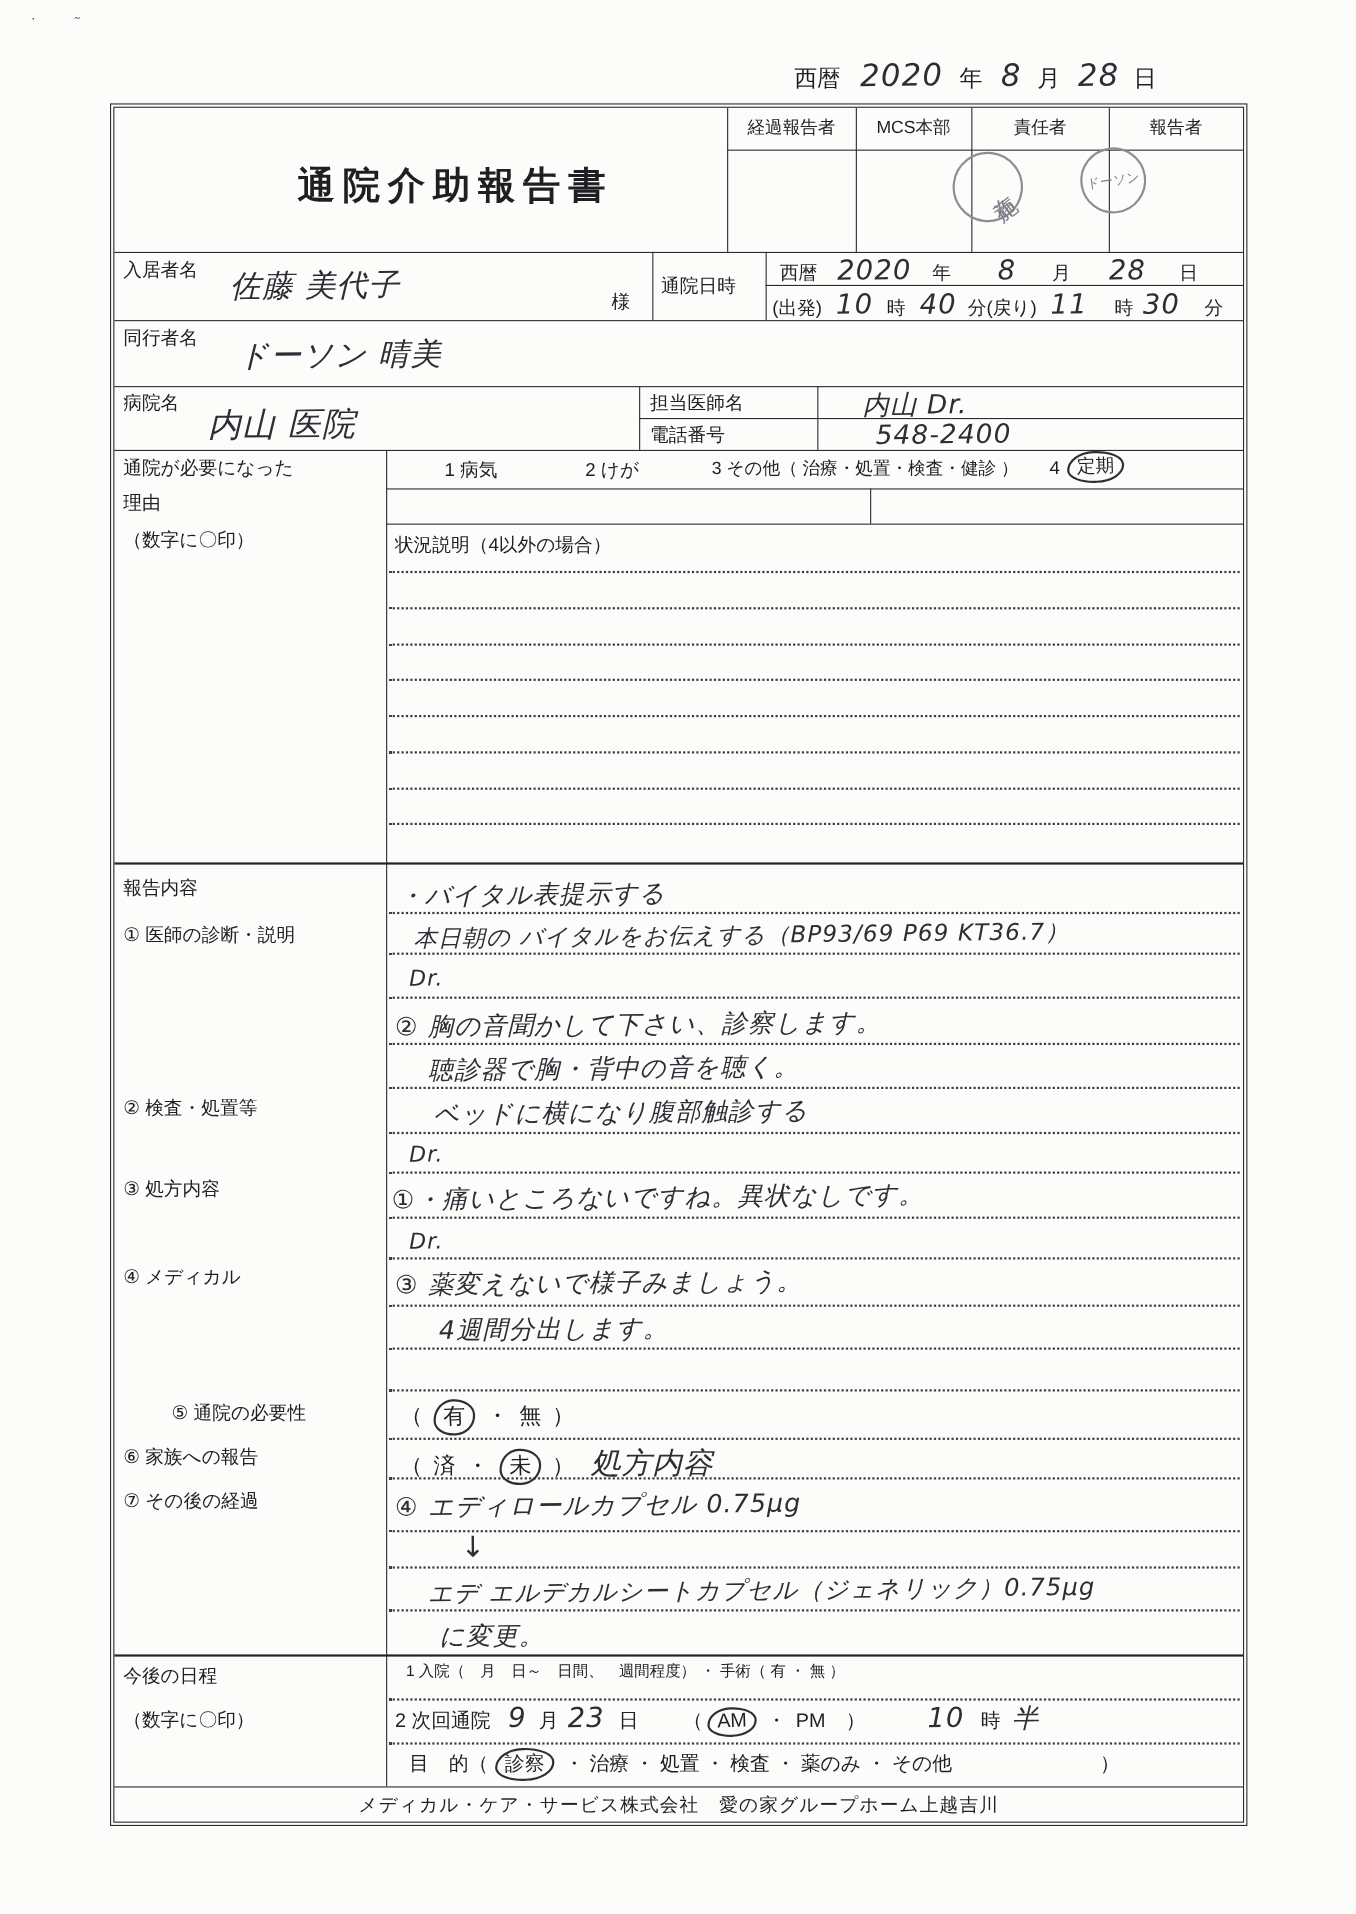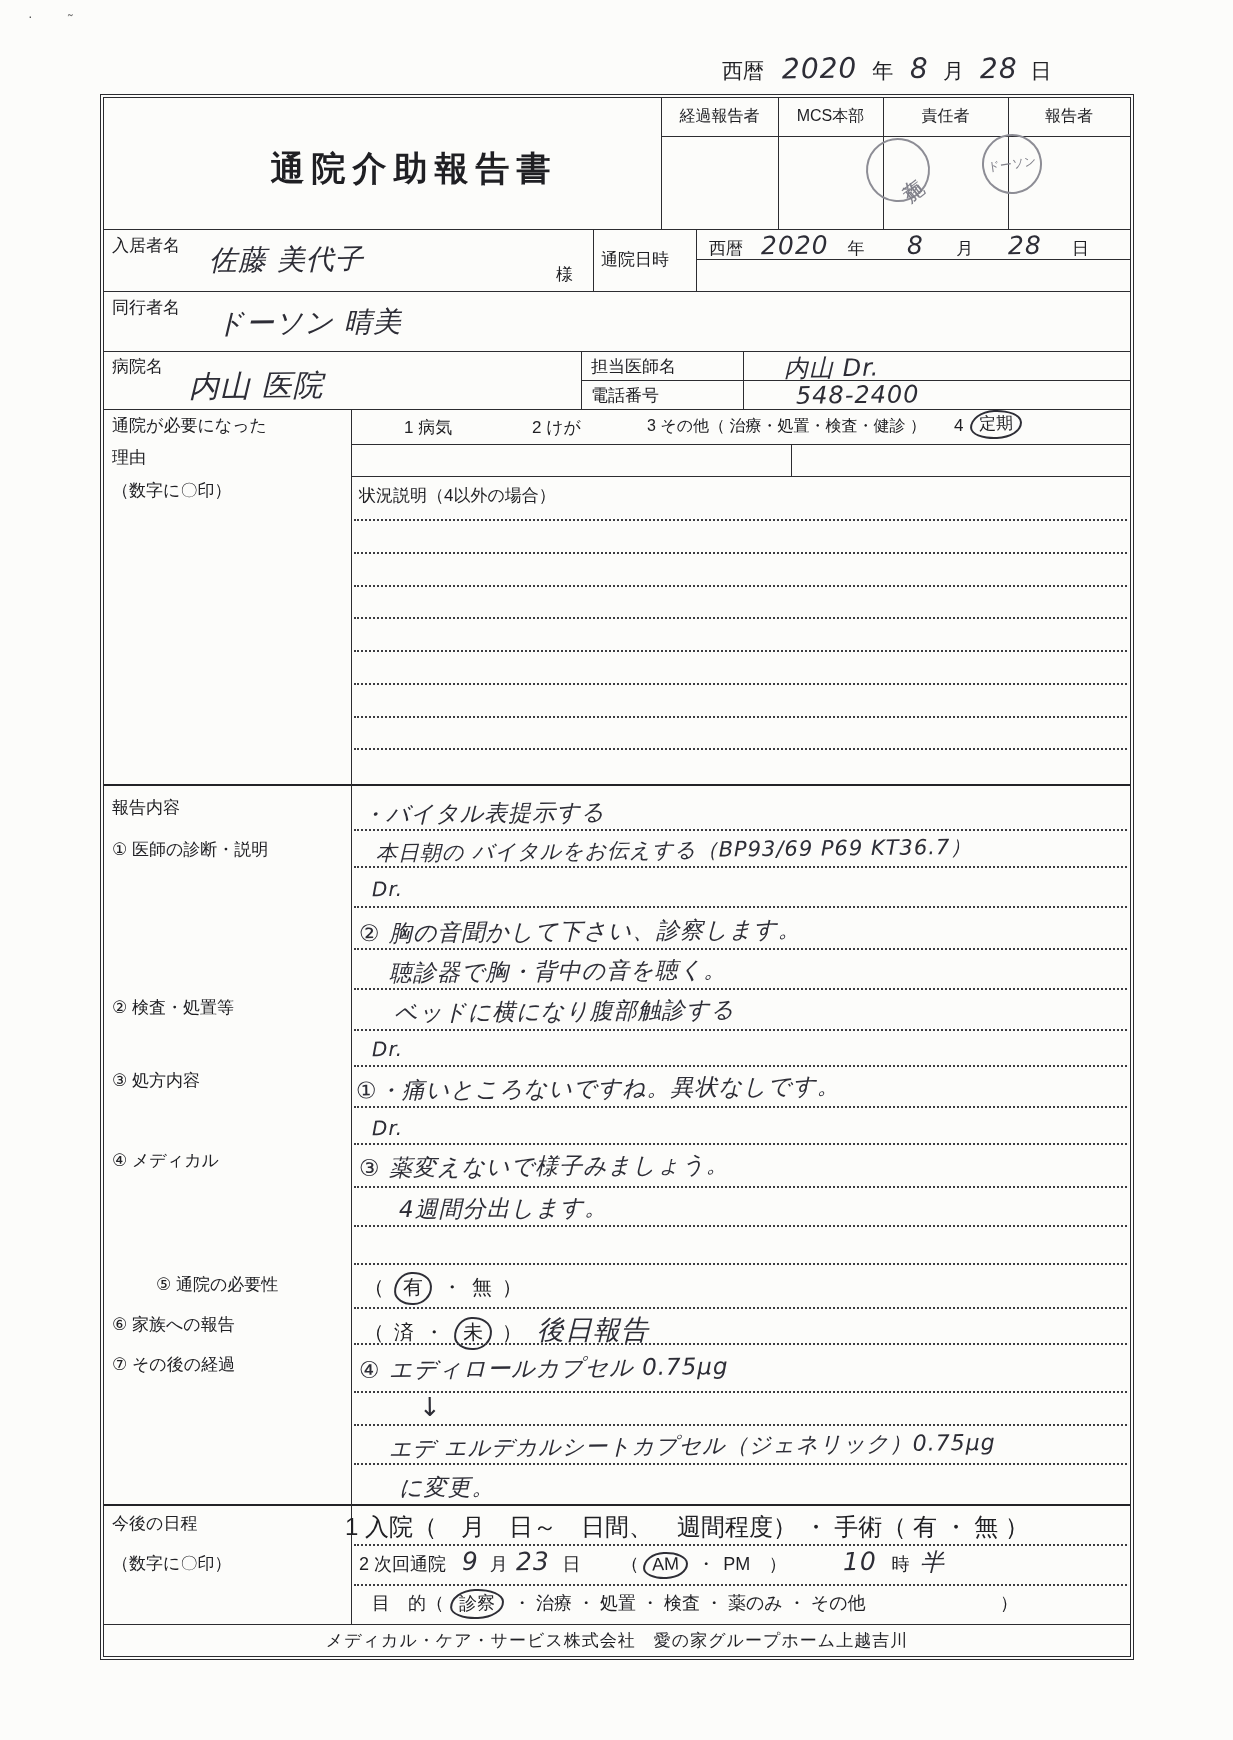--- a/index.html
+++ b/index.html
@@ -124,20 +124,31 @@
     <div class="abs" style="left:605px;top:133px;">
       <span class="tok" style="font-size:17px;">西暦</span>
       <span class="tok hw" style="position:static;font-size:25px;margin-left:14px;">2020</span>
       <span class="tok" style="font-size:17px;margin-left:14px;">年</span>
       <span class="tok hw" style="position:static;font-size:25px;margin-left:38px;">8</span>
       <span class="tok" style="font-size:17px;margin-left:28px;">月</span>
       <span class="tok hw" style="position:static;font-size:25px;margin-left:30px;">28</span>
       <span class="tok" style="font-size:17px;margin-left:26px;">日</span>
     </div>
 
+    <div class="abs" style="left:598px;top:164px;">
+      <span class="tok" style="font-size:17px;">(出発)</span>
+      <span class="tok hw" style="position:static;font-size:25px;margin-left:8px;">10</span>
+      <span class="tok" style="font-size:17px;margin-left:8px;">時</span>
+      <span class="tok hw" style="position:static;font-size:25px;margin-left:8px;">40</span>
+      <span class="tok" style="font-size:17px;margin-left:6px;">分(戻り)</span>
+      <span class="tok hw" style="position:static;font-size:25px;margin-left:8px;">11</span>
+      <span class="tok" style="font-size:17px;margin-left:20px;">時</span>
+      <span class="tok hw" style="position:static;font-size:25px;margin-left:4px;">30</span>
+      <span class="tok" style="font-size:17px;margin-left:18px;">分</span>
+    </div>
 
     <div class="lbl" style="left:8px;top:198px;">同行者名</div>
     <div class="hw" style="left:112px;top:206px;font-size:28px;">ドーソン 晴美</div>
 
     <div class="lbl" style="left:8px;top:257px;">病院名</div>
     <div class="hw" style="left:85px;top:268px;font-size:30px;">内山 医院</div>
     <div class="lbl" style="left:487px;top:257px;">担当医師名</div>
     <div class="hw" style="left:680px;top:254px;font-size:24px;">内山 Dr.</div>
     <div class="lbl" style="left:487px;top:286px;">電話番号</div>
     <div class="hw" style="left:692px;top:283px;font-size:24px;">548-2400</div>
@@ -175,32 +186,32 @@
     <div class="hw note" style="left:252px;top:975px;">①・痛いところないですね。異状なしです。</div>
     <div class="hw note" style="left:268px;top:1018px;font-size:20px;">Dr.</div>
     <div class="hw note" style="left:255px;top:1053px;">③ 薬変えないで様子みましょう。</div>
     <div class="hw note" style="left:295px;top:1095px;">4週間分出します。</div>
 
     <div class="printed opt-line" style="left:255px;top:1174px;font-size:20px;">
       <span>（</span><span class="oval">有</span><span>・</span><span>無</span><span>）</span>
     </div>
 
     <div class="printed opt-line" style="left:255px;top:1214px;font-size:20px;">
-      <span>（</span><span>済</span><span>・</span><span class="oval">未</span><span>）</span><span class="hw" style="position:static;font-size:27px;margin-left:10px;">後日報告</span>
+      <span>（</span><span>済</span><span>・</span><span class="oval">未</span><span>）</span><span class="hw" style="position:static;font-size:27px;margin-left:10px;">処方内容</span>
     </div>
 
     <div class="hw note" style="left:255px;top:1255px;">④ エディロールカプセル 0.75μg</div>
     <div class="hw note" style="left:315px;top:1294px;font-size:26px;">↓</div>
     <div class="hw note" style="left:285px;top:1333px;font-size:22px;">エデ エルデカルシートカプセル（ジェネリック）0.75μg</div>
     <div class="hw note" style="left:295px;top:1374px;">に変更。</div>
 
     <div class="lbl" style="left:8px;top:1414px;">今後の日程</div>
     <div class="lbl" style="left:8px;top:1454px;">（数字に〇印）</div>
 
-    <div class="printed" style="left:241px;top:1413px;font-size:24px;">1 入院（　月　日～　日間、　週間程度） ・ 手術（ 有 ・ 無 ）</div>
+    <div class="printed" style="left:265px;top:1413px;font-size:14px;">1 入院（　月　日～　日間、　週間程度） ・ 手術（ 有 ・ 無 ）</div>
 
     <div class="abs" style="left:255px;top:1448px;white-space:nowrap;">
       <span class="tok" style="font-size:18px;">2 次回通院</span>
       <span class="tok hw" style="position:static;font-size:25px;margin-left:12px;">9</span>
       <span class="tok" style="font-size:18px;margin-left:6px;">月</span>
       <span class="tok hw" style="position:static;font-size:25px;margin-left:4px;">23</span>
       <span class="tok" style="font-size:18px;margin-left:8px;">日</span>
       <span class="tok" style="font-size:18px;margin-left:36px;">（</span>
       <span class="tok oval" style="font-size:18px;">AM</span>
       <span class="tok" style="font-size:18px;margin-left:4px;">・</span>

